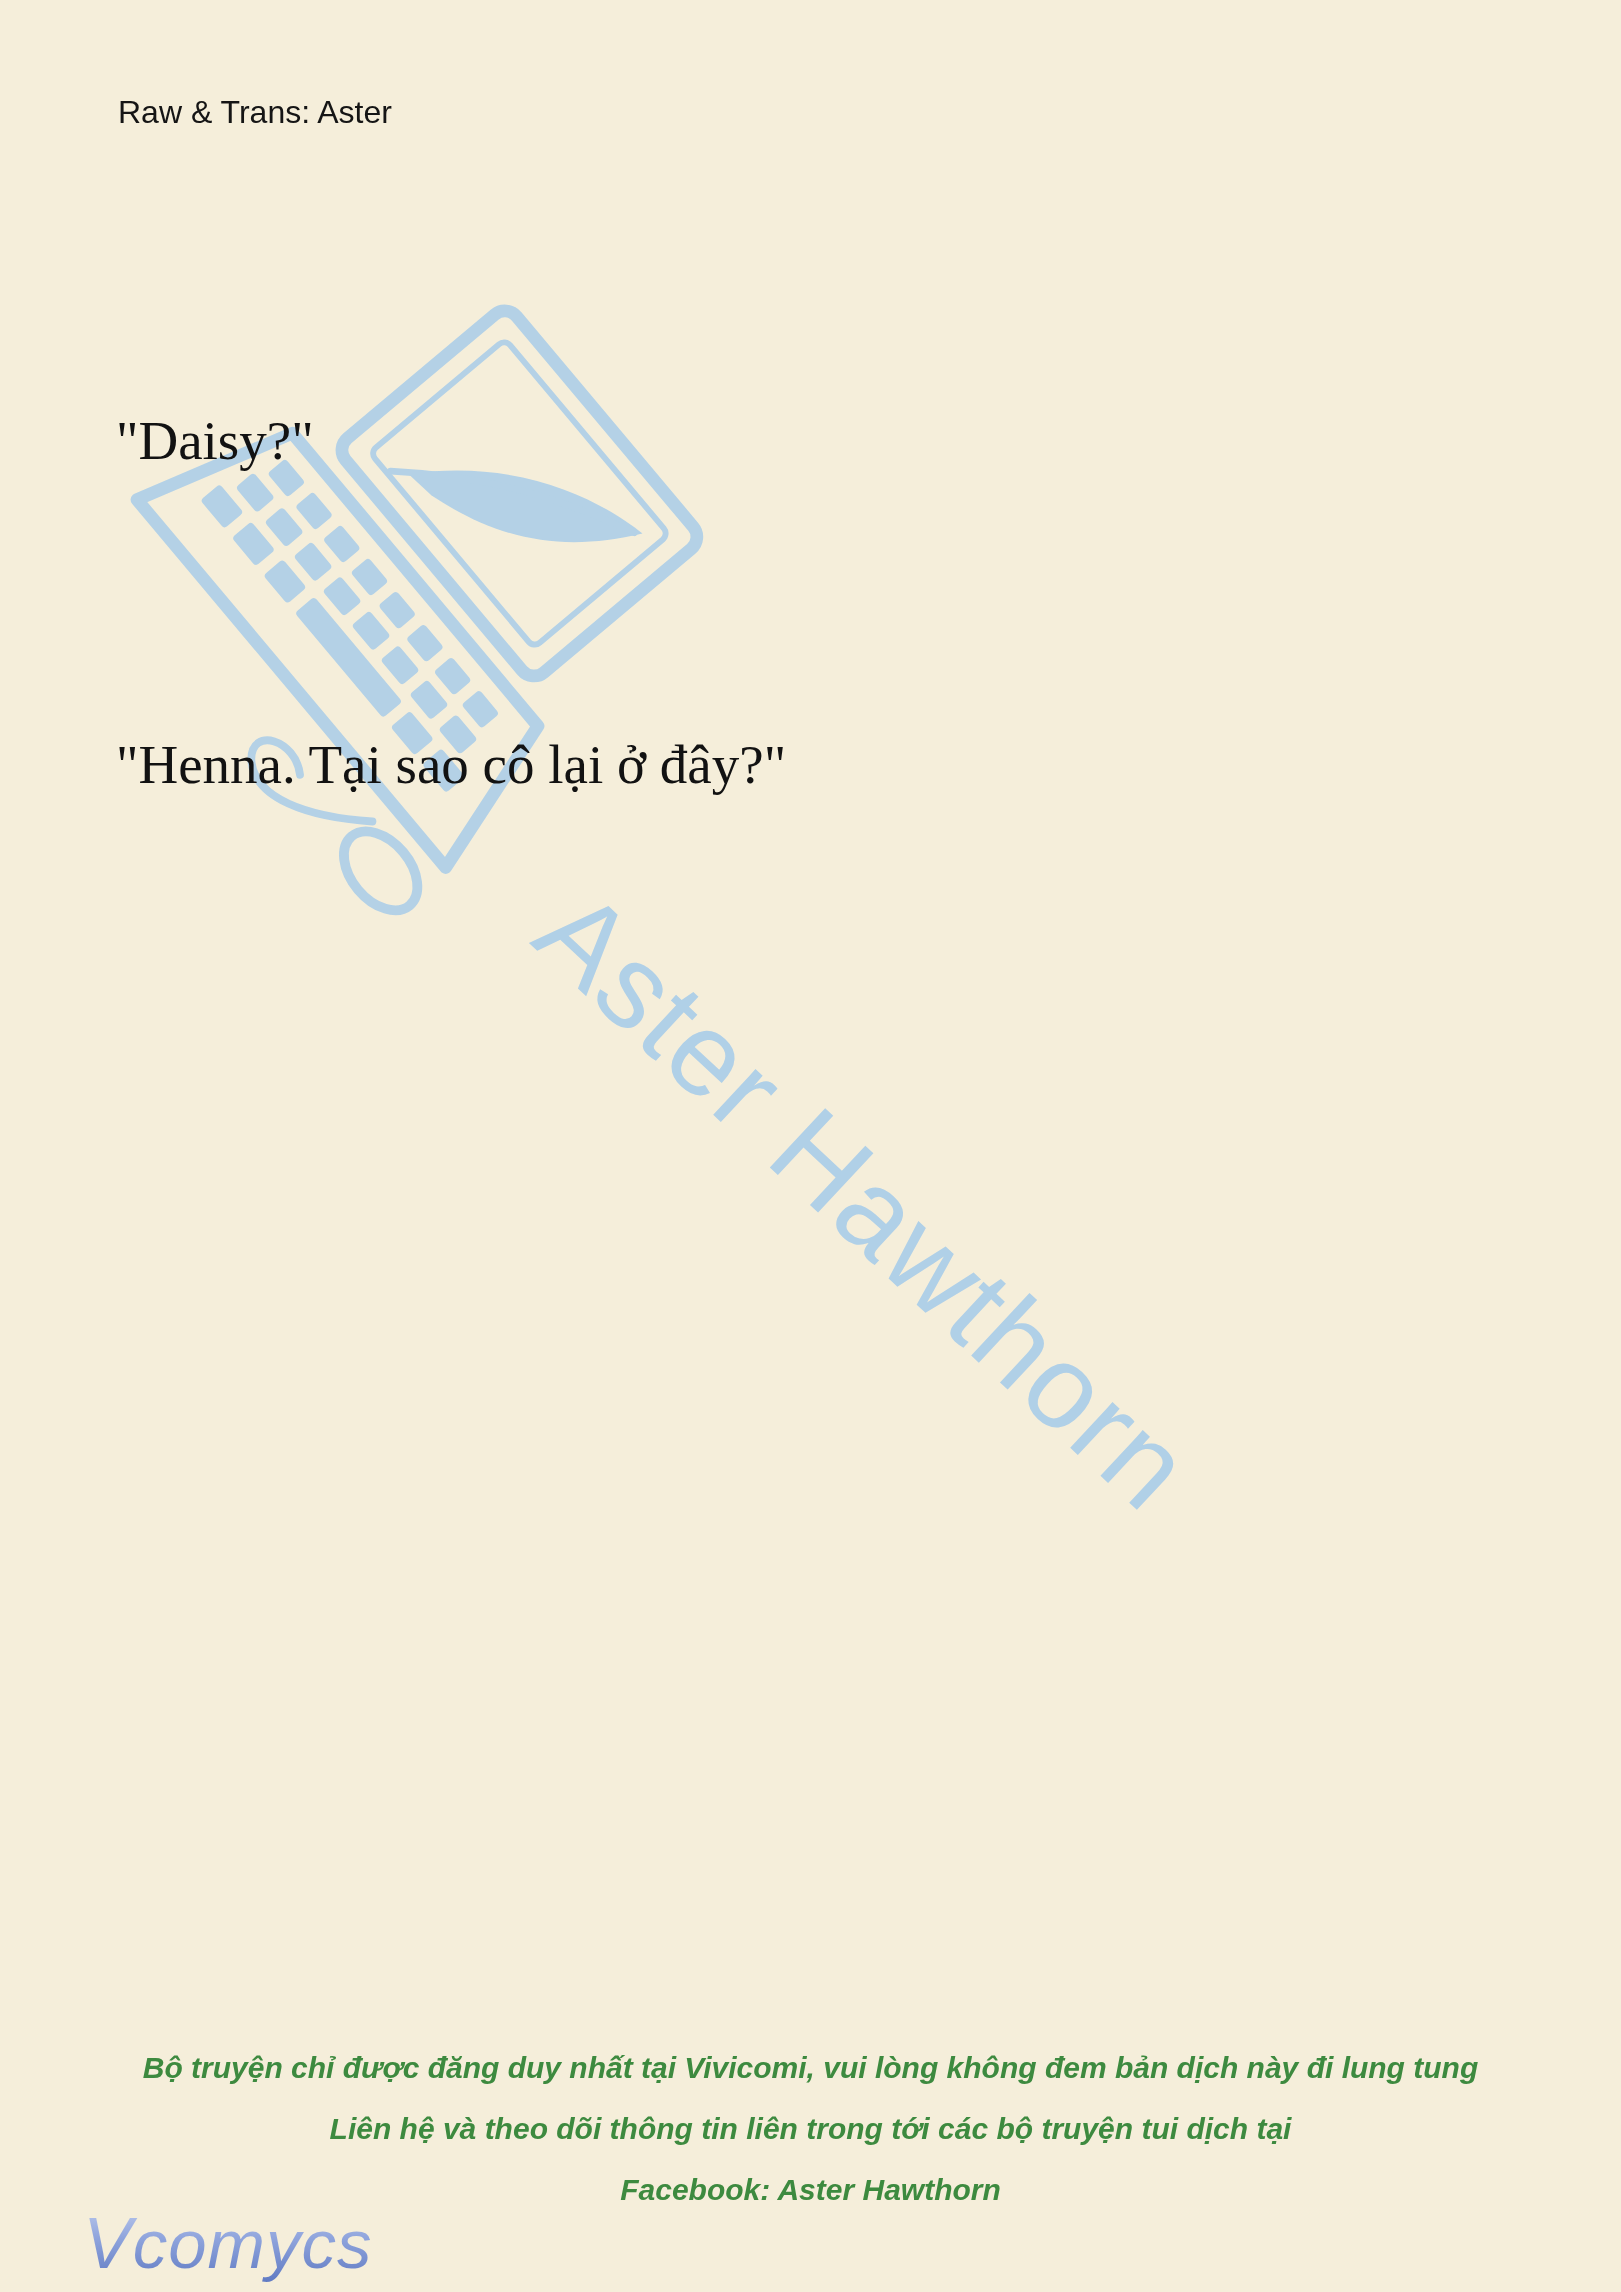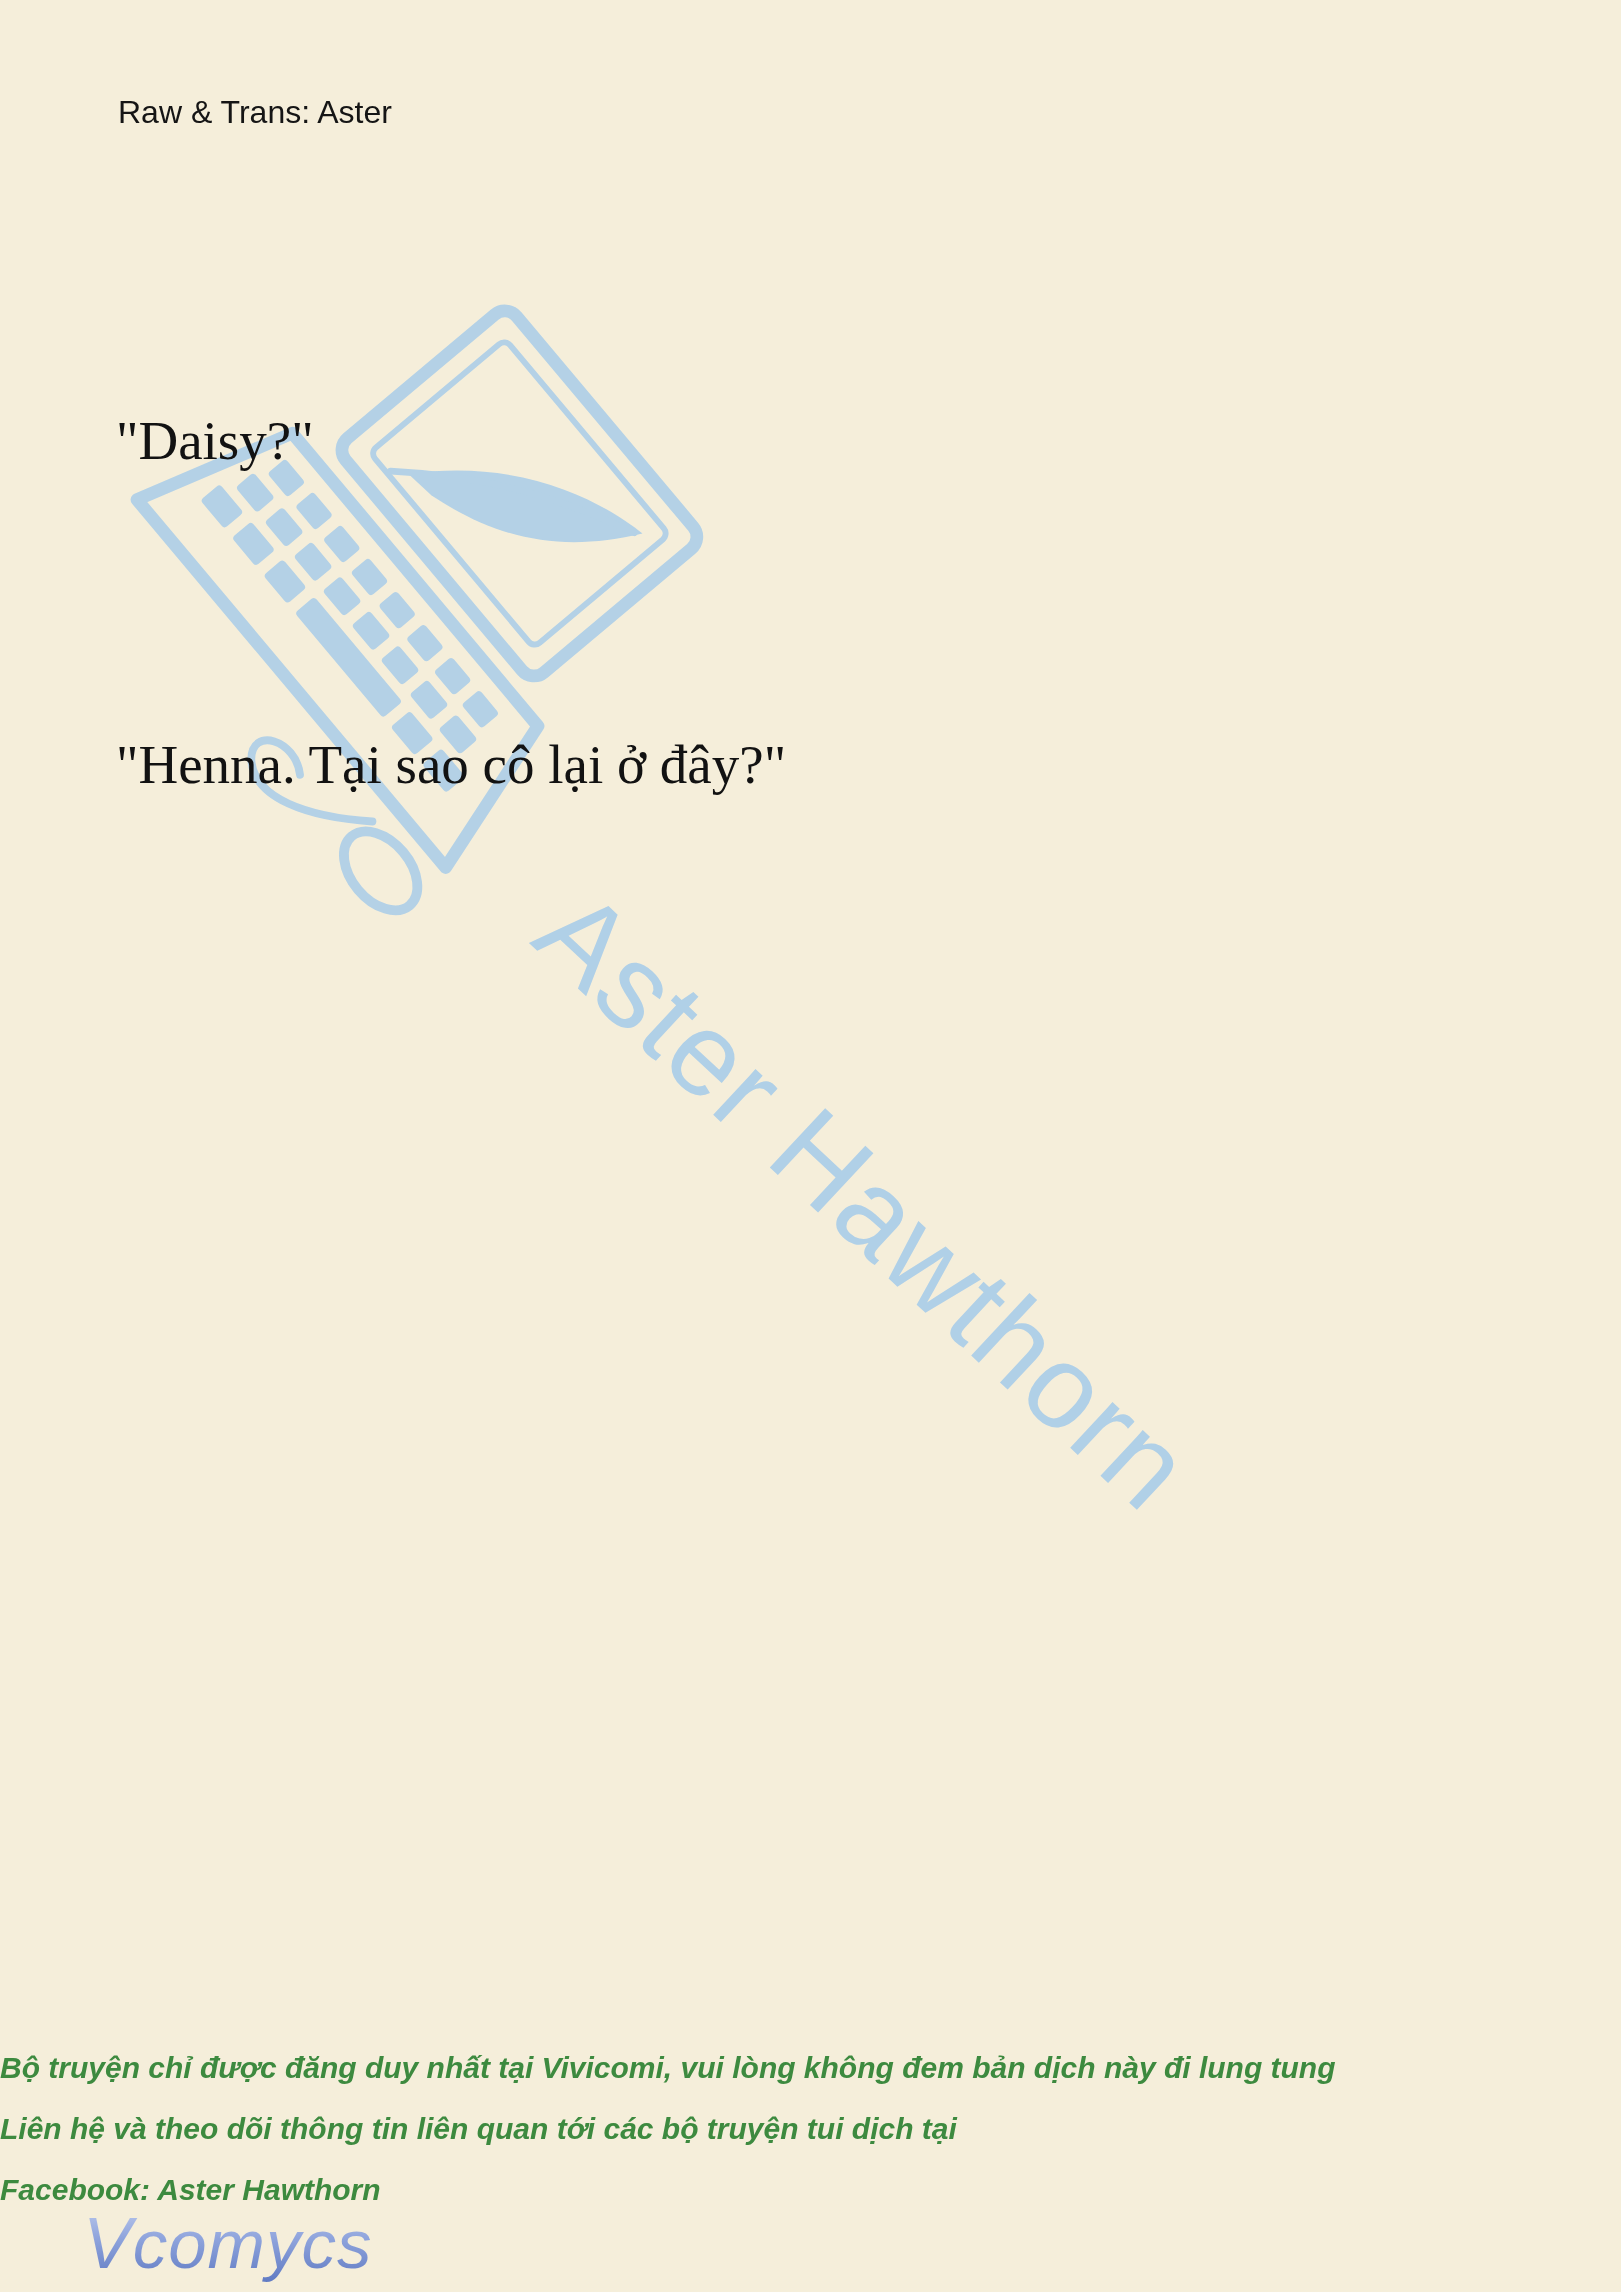--- a/index.html
+++ b/index.html
@@ -45,20 +45,21 @@
     color:#121212;
     text-align:left;
   }
   .p2{margin-top:211px !important;}
   .p3{margin-top:140px !important;}
   .p4{margin-top:221px !important;}
   
   .footer{
     position:absolute;left:0;top:2037px;width:1621px;
     box-sizing:border-box;
+    text-align:center;
     font-family:"Liberation Sans", sans-serif;
     font-style:italic;font-weight:bold;
     color:#3d8a3f;
     z-index:2;
   }
   .footer .fline{font-size:30px;line-height:61px;}
   
   .logo{
     position:absolute;left:59px;top:2201px;
     font-family:"Liberation Sans", sans-serif;
@@ -120,18 +121,18 @@
 
 <div class="wm-text">Aster Hawthorn</div>
 
 <div class="content">
   <p class="p2">"Daisy?"</p>
   <p class="p4">"Henna. Tại sao cô lại ở đây?"</p>
 </div>
 
 <div class="footer">
   <div class="fline">Bộ truyện chỉ được đăng duy nhất tại Vivicomi, vui lòng không đem bản dịch này đi lung tung</div>
-  <div class="fline">Liên hệ và theo dõi thông tin liên quan tới các bộ truyện tui dịch tại</div>
+  <div class="fline">Liên hệ và theo dõi thông tin liên trong tới các bộ truyện tui dịch tại</div>
   <div class="fline">Facebook: Aster Hawthorn</div>
 </div>
 
 <div class="logo">Vcomycs</div>
 
 
 </body></html>

